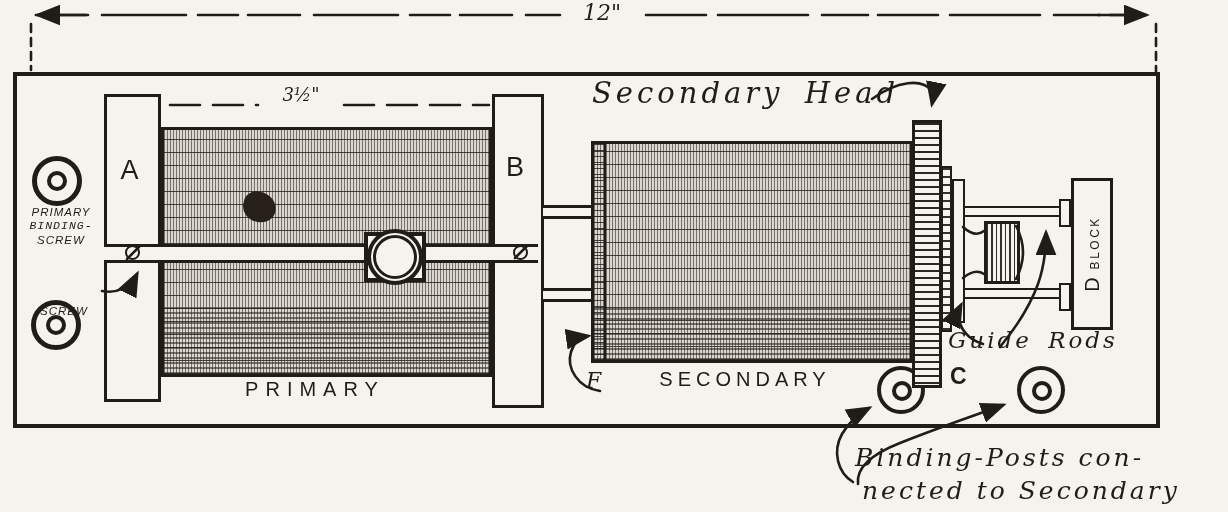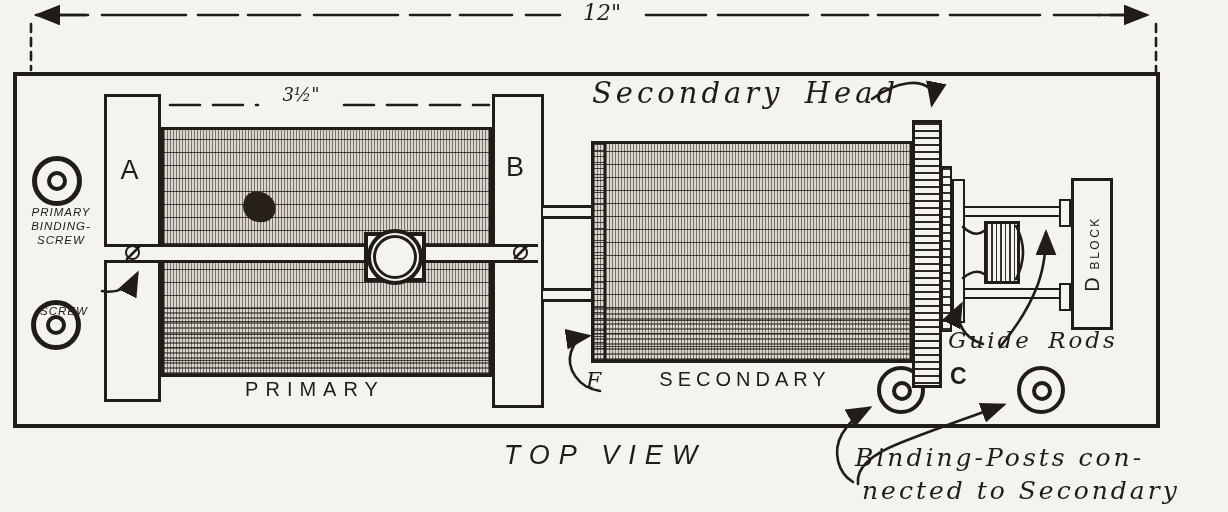--- a/index.html
+++ b/index.html
@@ -68,21 +68,21 @@
   <div class="abs board"></div>
 
   <div class="abs script" style="left:566px;top:0px;width:72px;font-size:22px;text-align:center;">12"</div>
 
   <div class="abs post-outer" style="left:32px;top:156px;width:40px;height:40px;"></div>
   <div class="abs post-inner" style="left:47px;top:171px;width:12px;height:12px;"></div>
   <div class="abs post-outer" style="left:31px;top:300px;width:40px;height:40px;"></div>
   <div class="abs post-inner" style="left:46px;top:315px;width:12px;height:12px;"></div>
 
   <div class="abs tinycaps" style="left:10px;top:205px;width:102px;">PRIMARY</div>
-  <div class="abs tinycaps" style="left:10px;top:219px;width:102px;">BINDING-</div>
+  <div class="abs tinycaps" style="left:10px;top:219px;width:102px;font-family:Liberation Mono, monospace;">BINDING-</div>
   <div class="abs tinycaps" style="left:10px;top:233px;width:102px;">SCREW</div>
   <div class="abs tinycaps" style="left:26px;top:279px;width:76px;margin-top:25px;">SCREW</div>
 
   <div class="abs plate" style="left:104px;top:94px;width:51px;height:302px;"></div>
   <div class="abs plate" style="left:492px;top:94px;width:46px;height:308px;"></div>
 
   <div class="abs coil" style="left:161px;top:127px;width:325px;height:244px;">
     <div class="abs coil-shade" style="height:70px;"></div>
   </div>
   <div class="abs blob" style="left:243px;top:192px;width:33px;height:30px;"></div>
@@ -134,22 +134,20 @@
   <div class="abs script" style="left:262px;top:84px;width:78px;font-size:18px;text-align:center;">3½"</div>
 
   <div class="abs caps" style="left:210px;top:378px;width:210px;font-size:20px;letter-spacing:7px;text-align:center;">PRIMARY</div>
   <div class="abs caps" style="left:635px;top:368px;width:220px;font-size:20px;letter-spacing:5px;text-align:center;">SECONDARY</div>
 
   <div class="abs script" style="left:592px;top:76px;font-size:29px;letter-spacing:4px;word-spacing:8px;">Secondary Head</div>
   <div class="abs script" style="left:948px;top:327px;font-size:23px;letter-spacing:3px;word-spacing:6px;">Guide Rods</div>
   <div class="abs script" style="left:855px;top:443px;font-size:25px;letter-spacing:3px;">Binding-Posts con-</div>
   <div class="abs script" style="left:862px;top:476px;font-size:25px;letter-spacing:3px;">nected to Secondary</div>
 
-  <div class="abs caps" style="left:450px;top:440px;width:310px;font-size:27px;font-style:italic;
-       letter-spacing:9px;text-align:center;">TOP VIEW</div>
 
   <svg class="abs linework" width="1228" height="512" viewBox="0 0 1228 512">
     <defs>
       <marker id="ah" markerWidth="11" markerHeight="9" refX="8.5" refY="4" orient="auto">
         <path d="M0,0 L10,4 L0,8 z" fill="currentColor"></path>
       </marker>
     </defs>
     <g fill="none" stroke="currentColor" stroke-width="2.6" stroke-linecap="round">
 
       <path d="M36,15 H560" stroke-dasharray="52 14 84 12 40 10"></path>

